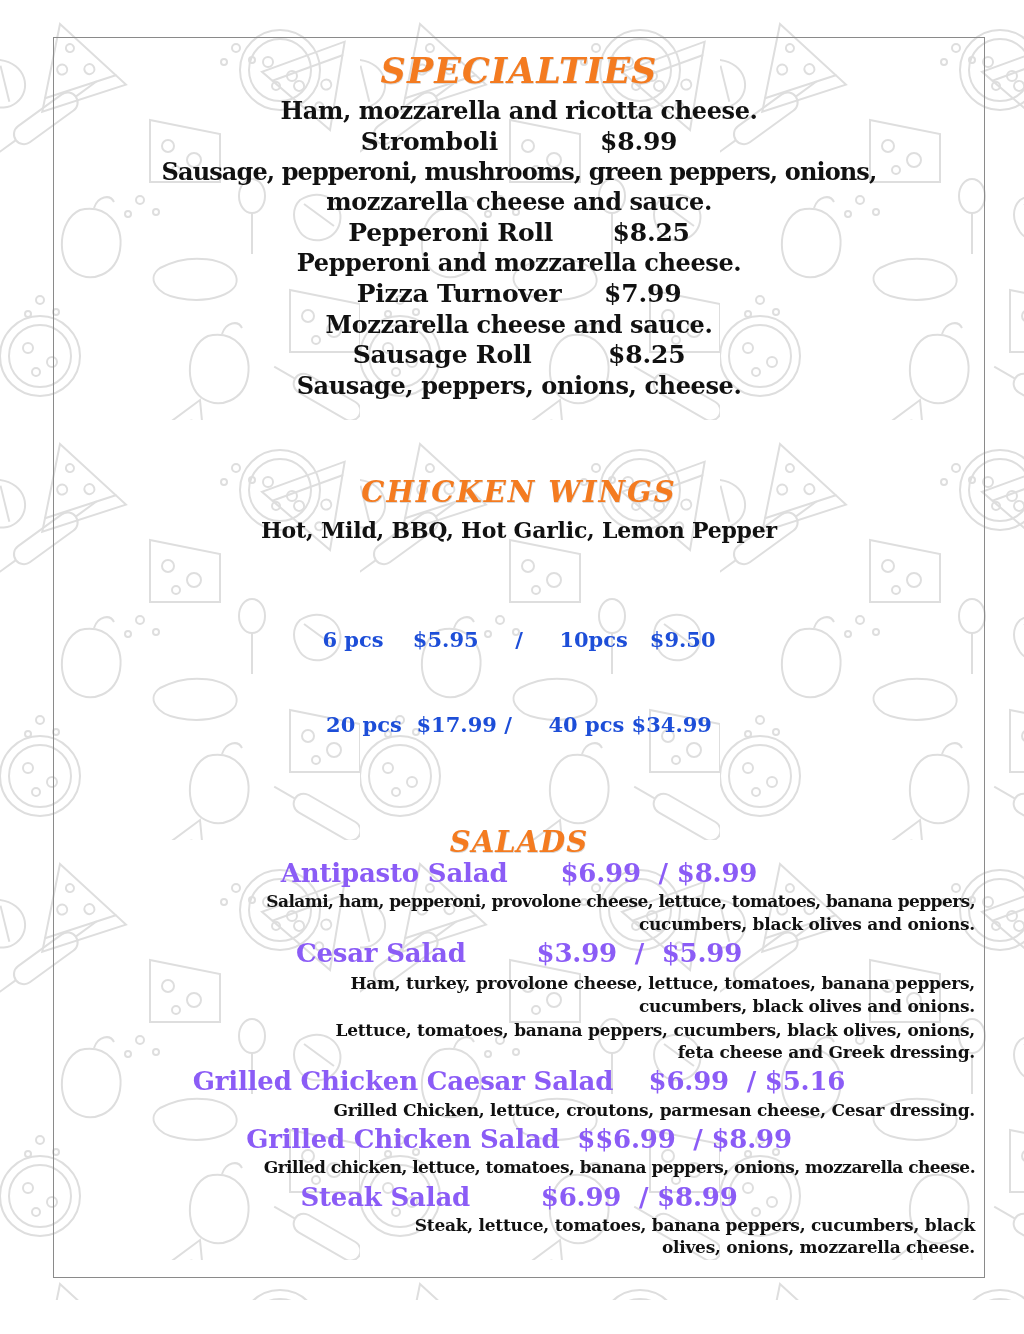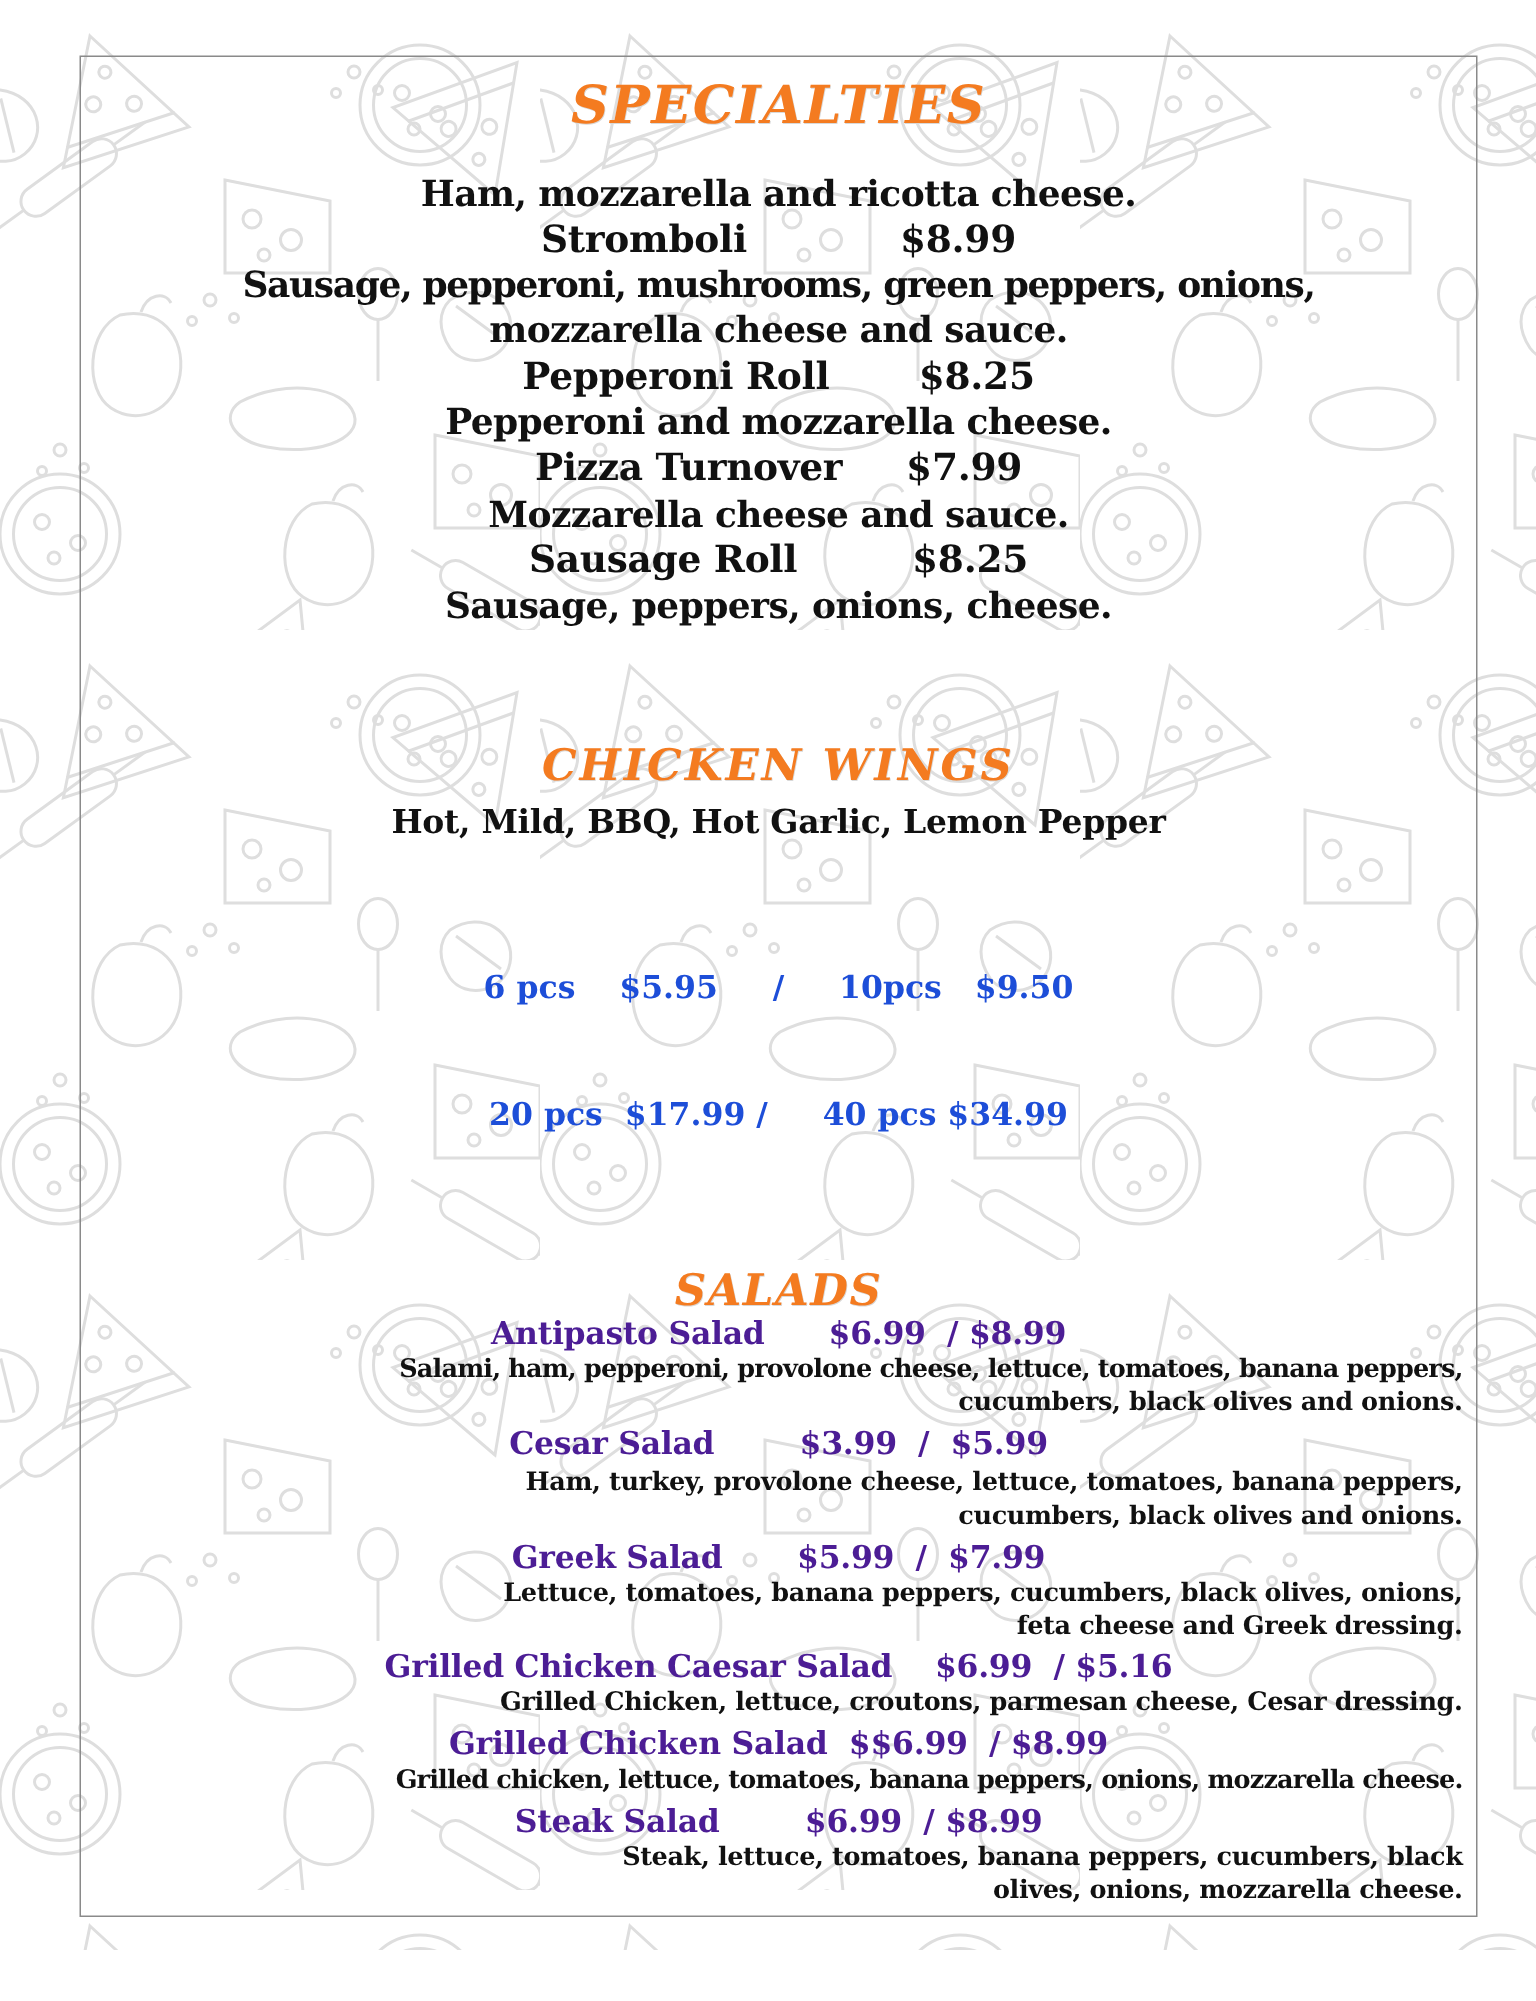--- a/index.html
+++ b/index.html
@@ -61,21 +61,21 @@
     color: #F47B20;
     font-family: "DejaVu Serif", "Liberation Serif", serif;
     font-weight: bold;
     font-style: italic;
     letter-spacing: 1px;
     text-align: center;
     line-height: 1;
     margin: 0;
     text-shadow: 0.5px 0.5px 0 #d9d9d9;
   }
-  .head-specialties { font-size: 35px; margin-bottom: 26px; }
+  .head-specialties { font-size: 35px; margin-bottom: 8px; }
   .head-wings { font-size: 29px; letter-spacing: 2px; margin-bottom: 10px; }
   .head-salads { font-size: 29px; }
 
   
   .sp-item-line {
     font-family: "DejaVu Serif", "Liberation Serif", serif;
     font-weight: bold;
     font-size: 25px;
     color: #111111;
     line-height: 1.26;
@@ -111,22 +111,22 @@
     font-size: 21px;
     color: #1d4ed8;
     line-height: 1.35;
     white-space: pre;
   }
 
   
   .salad-title-line {
     font-family: "DejaVu Serif", "Liberation Serif", serif;
     font-weight: bold;
-    font-size: 21px;
-    color: #4c1d95;
+    font-size: 26px;
+    color: #8b5cf6;
     line-height: 1.3;
     letter-spacing: -0.2px;
     white-space: pre;
   }
   .salad-desc {
     font-family: "DejaVu Serif", "Liberation Serif", serif;
     font-weight: bold;
     font-size: 17px;
     color: #111111;
     line-height: 1.3;
@@ -277,21 +277,20 @@
       <div class="salad-block">
         <div class="salad-title-line">Cesar Salad        $3.99  /  $5.99</div>
       </div>
 
       <div class="salad-block">
         <div class="salad-desc">Ham, turkey, provolone cheese, lettuce, tomatoes, banana peppers,</div>
         <div class="salad-desc">cucumbers, black olives and onions.</div>
       </div>
 
       <div class="salad-block">
-        <div class="salad-title-line">Greek Salad       $5.99  /  $7.99</div>
         <div class="salad-desc">Lettuce, tomatoes, banana peppers, cucumbers, black olives, onions,</div>
         <div class="salad-desc">feta cheese and Greek dressing.</div>
       </div>
 
       <div class="salad-block">
         <div class="salad-title-line">Grilled Chicken Caesar Salad    $6.99  / $5.16</div>
         <div class="salad-desc">Grilled Chicken, lettuce, croutons, parmesan cheese, Cesar dressing.</div>
       </div>
 
       <div class="salad-block">

